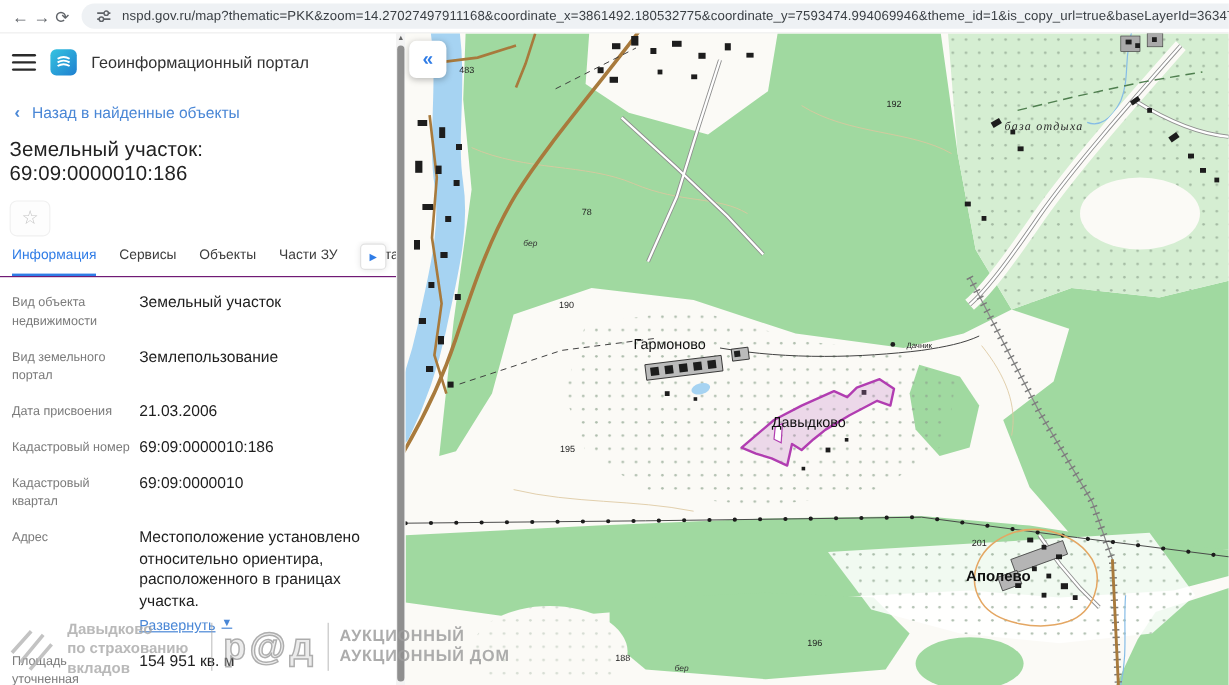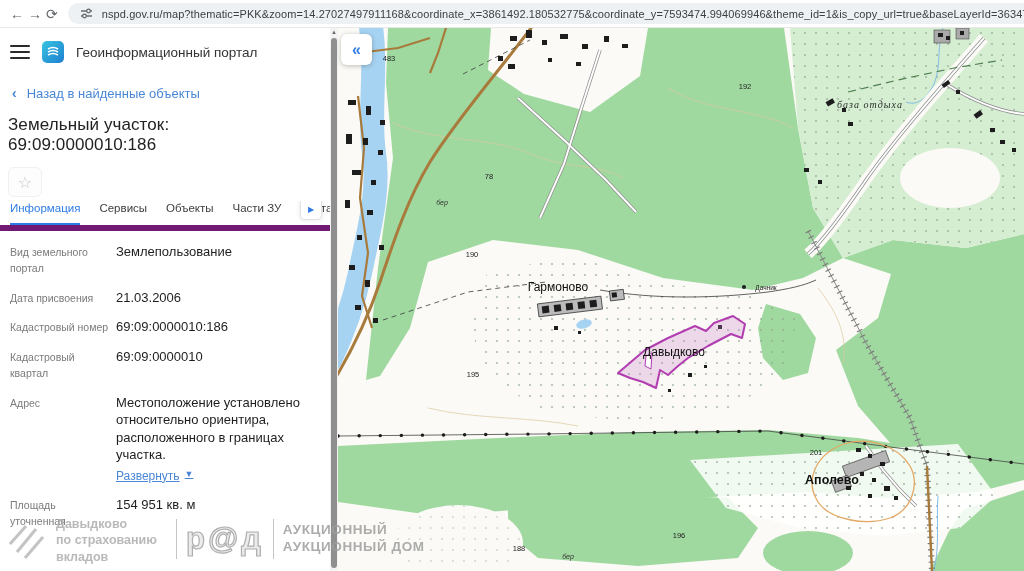--- a/index.html
+++ b/index.html
@@ -31,21 +31,21 @@
   .app-logo { width:22px; height:22px; border-radius:5px; background:linear-gradient(135deg,#35c4e0,#1f7fd0);
     display:flex; align-items:center; justify-content:center; }
   .app-title { font-size:13.5px; color:#333; }
   .back-row { display:flex; align-items:center; gap:10px; padding:16px 10px 4px 12px;
     color:#4a87d6; font-size:13px; cursor:pointer; }
   .back-chev { font-size:14px; font-weight:bold; }
   .p-title { padding:10px 10px 0 8px; font-size:17px; color:#222; letter-spacing:.1px; }
   .star-tile { margin:12px 8px 4px 8px; width:34px; height:30px; border:1px solid #f0f0f0; border-radius:6px;
     background:#fdfdfd; display:flex; align-items:center; justify-content:center; color:#c4c4c4; font-size:16px; }
   .tabs { position:relative; display:flex; align-items:flex-end; gap:19px; padding:8px 30px 0 10px;
-    border-bottom:6px solid #701a75; height:30px; white-space:nowrap; overflow:hidden; }
+    border-bottom:1px solid #701a75; height:30px; white-space:nowrap; overflow:hidden; }
   .tab { font-size:11.5px; color:#3d3d3d; padding-bottom:9px; border-bottom:2px solid transparent; cursor:pointer; }
   .tab.active { color:#2f7ce6; border-bottom-color:#2f7ce6; }
   .tabs-more { position:absolute; right:8px; bottom:5px; width:22px; height:22px; background:#fff;
     border:1px solid #e2e2e2; border-radius:4px; box-shadow:0 0 5px rgba(0,0,0,.10);
     color:#2f7ce6; font-size:8px; display:flex; align-items:center; justify-content:center; cursor:pointer; }
   .fields { position:relative; z-index:2; padding:12px 8px 0 10px; }
   .frow { display:flex; margin-bottom:12px; align-items:flex-start; }
   .flabel { width:104px; min-width:104px; font-size:10.5px; color:#7b7b7b; line-height:1.5; padding-top:2px; }
   .fvalue { font-size:13px; color:#1e1e1e; line-height:1.35; padding-left:2px; }
   .expand-link { display:inline-flex; align-items:flex-start; gap:5px; margin-top:4px; color:#4a87d6;
@@ -128,20 +128,24 @@
       <div class="tab active">Информация</div>
         <div class="tab">Сервисы</div>
         <div class="tab">Объекты</div>
         <div class="tab">Части ЗУ</div>
         <div class="tab">Соста</div>
         <div class="tabs-more">▶</div>
     </div>
 
     <div class="fields">
 
+    <div class="frow">
+          <div class="flabel">Вид объекта недвижимости</div>
+          <div class="fvalue">Земельный участок</div>
+        </div>
         <div class="frow">
           <div class="flabel">Вид земельного портал</div>
           <div class="fvalue">Землепользование</div>
         </div>
         <div class="frow">
           <div class="flabel">Дата присвоения</div>
           <div class="fvalue">21.03.2006</div>
         </div>
         <div class="frow">
           <div class="flabel">Кадастровый номер</div>

